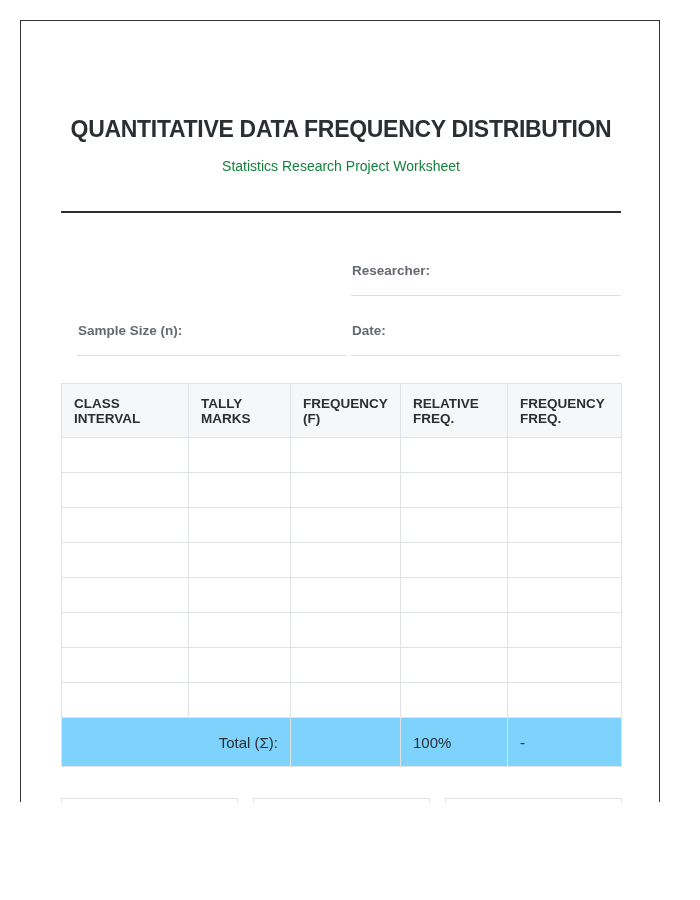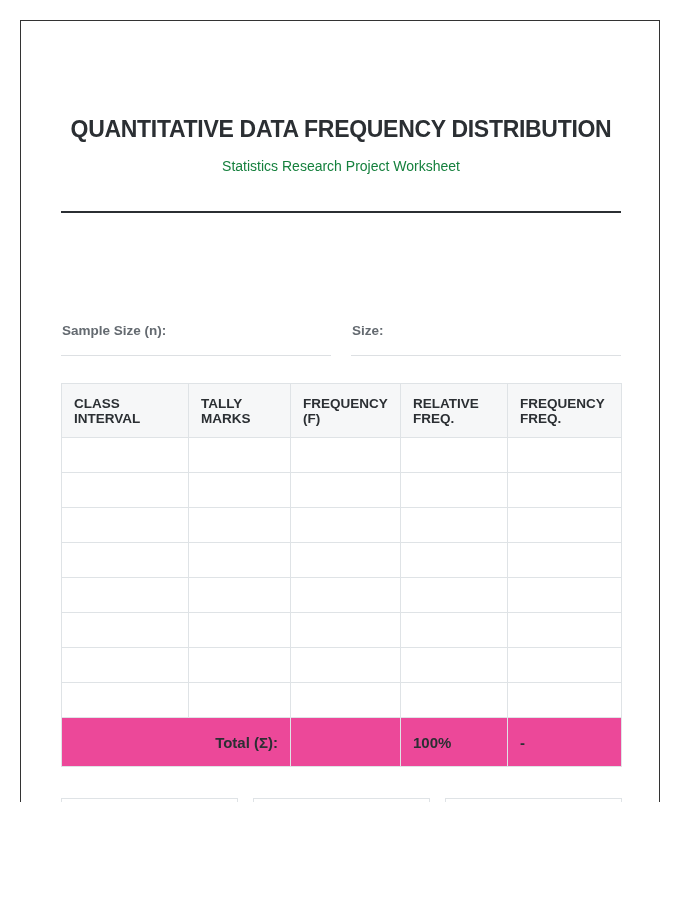--- a/index.html
+++ b/index.html
@@ -14,40 +14,43 @@
                 font-size: 14px; color: #15803d; }
     .rule { position: absolute; left: 40px; top: 190px; width: 560px; height: 2px; background: #2b2f33; }
     .field { position: absolute; width: 270px; height: 32px; border-bottom: 1px solid #dde0e3; }
     .field-label { position: absolute; left: 1px; top: 0; font-size: 13.5px; font-weight: bold; color: #646a70; }
     table.freq { position: absolute; left: 40px; top: 362px; width: 560px; border-collapse: collapse; table-layout: fixed; border-radius: 10px; }
     table.freq th, table.freq td { border: 1px solid #dfe3e6; padding: 0; }
     table.freq th { background: #f6f7f8; text-align: left; vertical-align: middle;
                     font-size: 13.5px; font-weight: bold; color: #2b2f33; height: 53px;
                     padding-left: 12px; line-height: 15px; }
     table.freq td.cell { height: 34px; background: #fff; }
-    table.freq tr.total td { background: #ec4899; height: 48px; font-size: 15px; font-weight: bold; color: #2b2f33; }
+    table.freq tr.total td { background: #7dd3fc; height: 48px; font-size: 15px; font-weight: normal; color: #2b2f33; }
     td.total-label { text-align: right; padding-right: 12px !important; }
     td.total-val { padding-left: 12px !important; }
     .sig-box { position: absolute; top: 777px; width: 175px; height: 60px;
                border: 1px solid #dfe3e6; border-bottom: none; background: #fff; }
   </style>
 </head>
 <body>
 
 <div class="viewport">
   <div class="page">
     <div class="title">QUANTITATIVE DATA FREQUENCY DISTRIBUTION</div>
     <div class="subtitle">Statistics Research Project Worksheet</div>
     <div class="rule"></div>
 
-    <div class="field" style="left:40px; top:302px;">
+    <div class="field" style="left:330px; top:242px;">
+      <span class="field-label">Researcher:</span>
+    </div>
+    <div class="field" style="left:56px; top:302px;">
       <span class="field-label">Sample Size (n):</span>
     </div>
     <div class="field" style="left:330px; top:302px;">
-      <span class="field-label">Size:</span>
+      <span class="field-label">Date:</span>
     </div>
 
     <table class="freq">
       <colgroup>
         <col style="width:127px">
           <col style="width:102px">
           <col style="width:110px">
           <col style="width:107px">
           <col style="width:114px">
       </colgroup>

